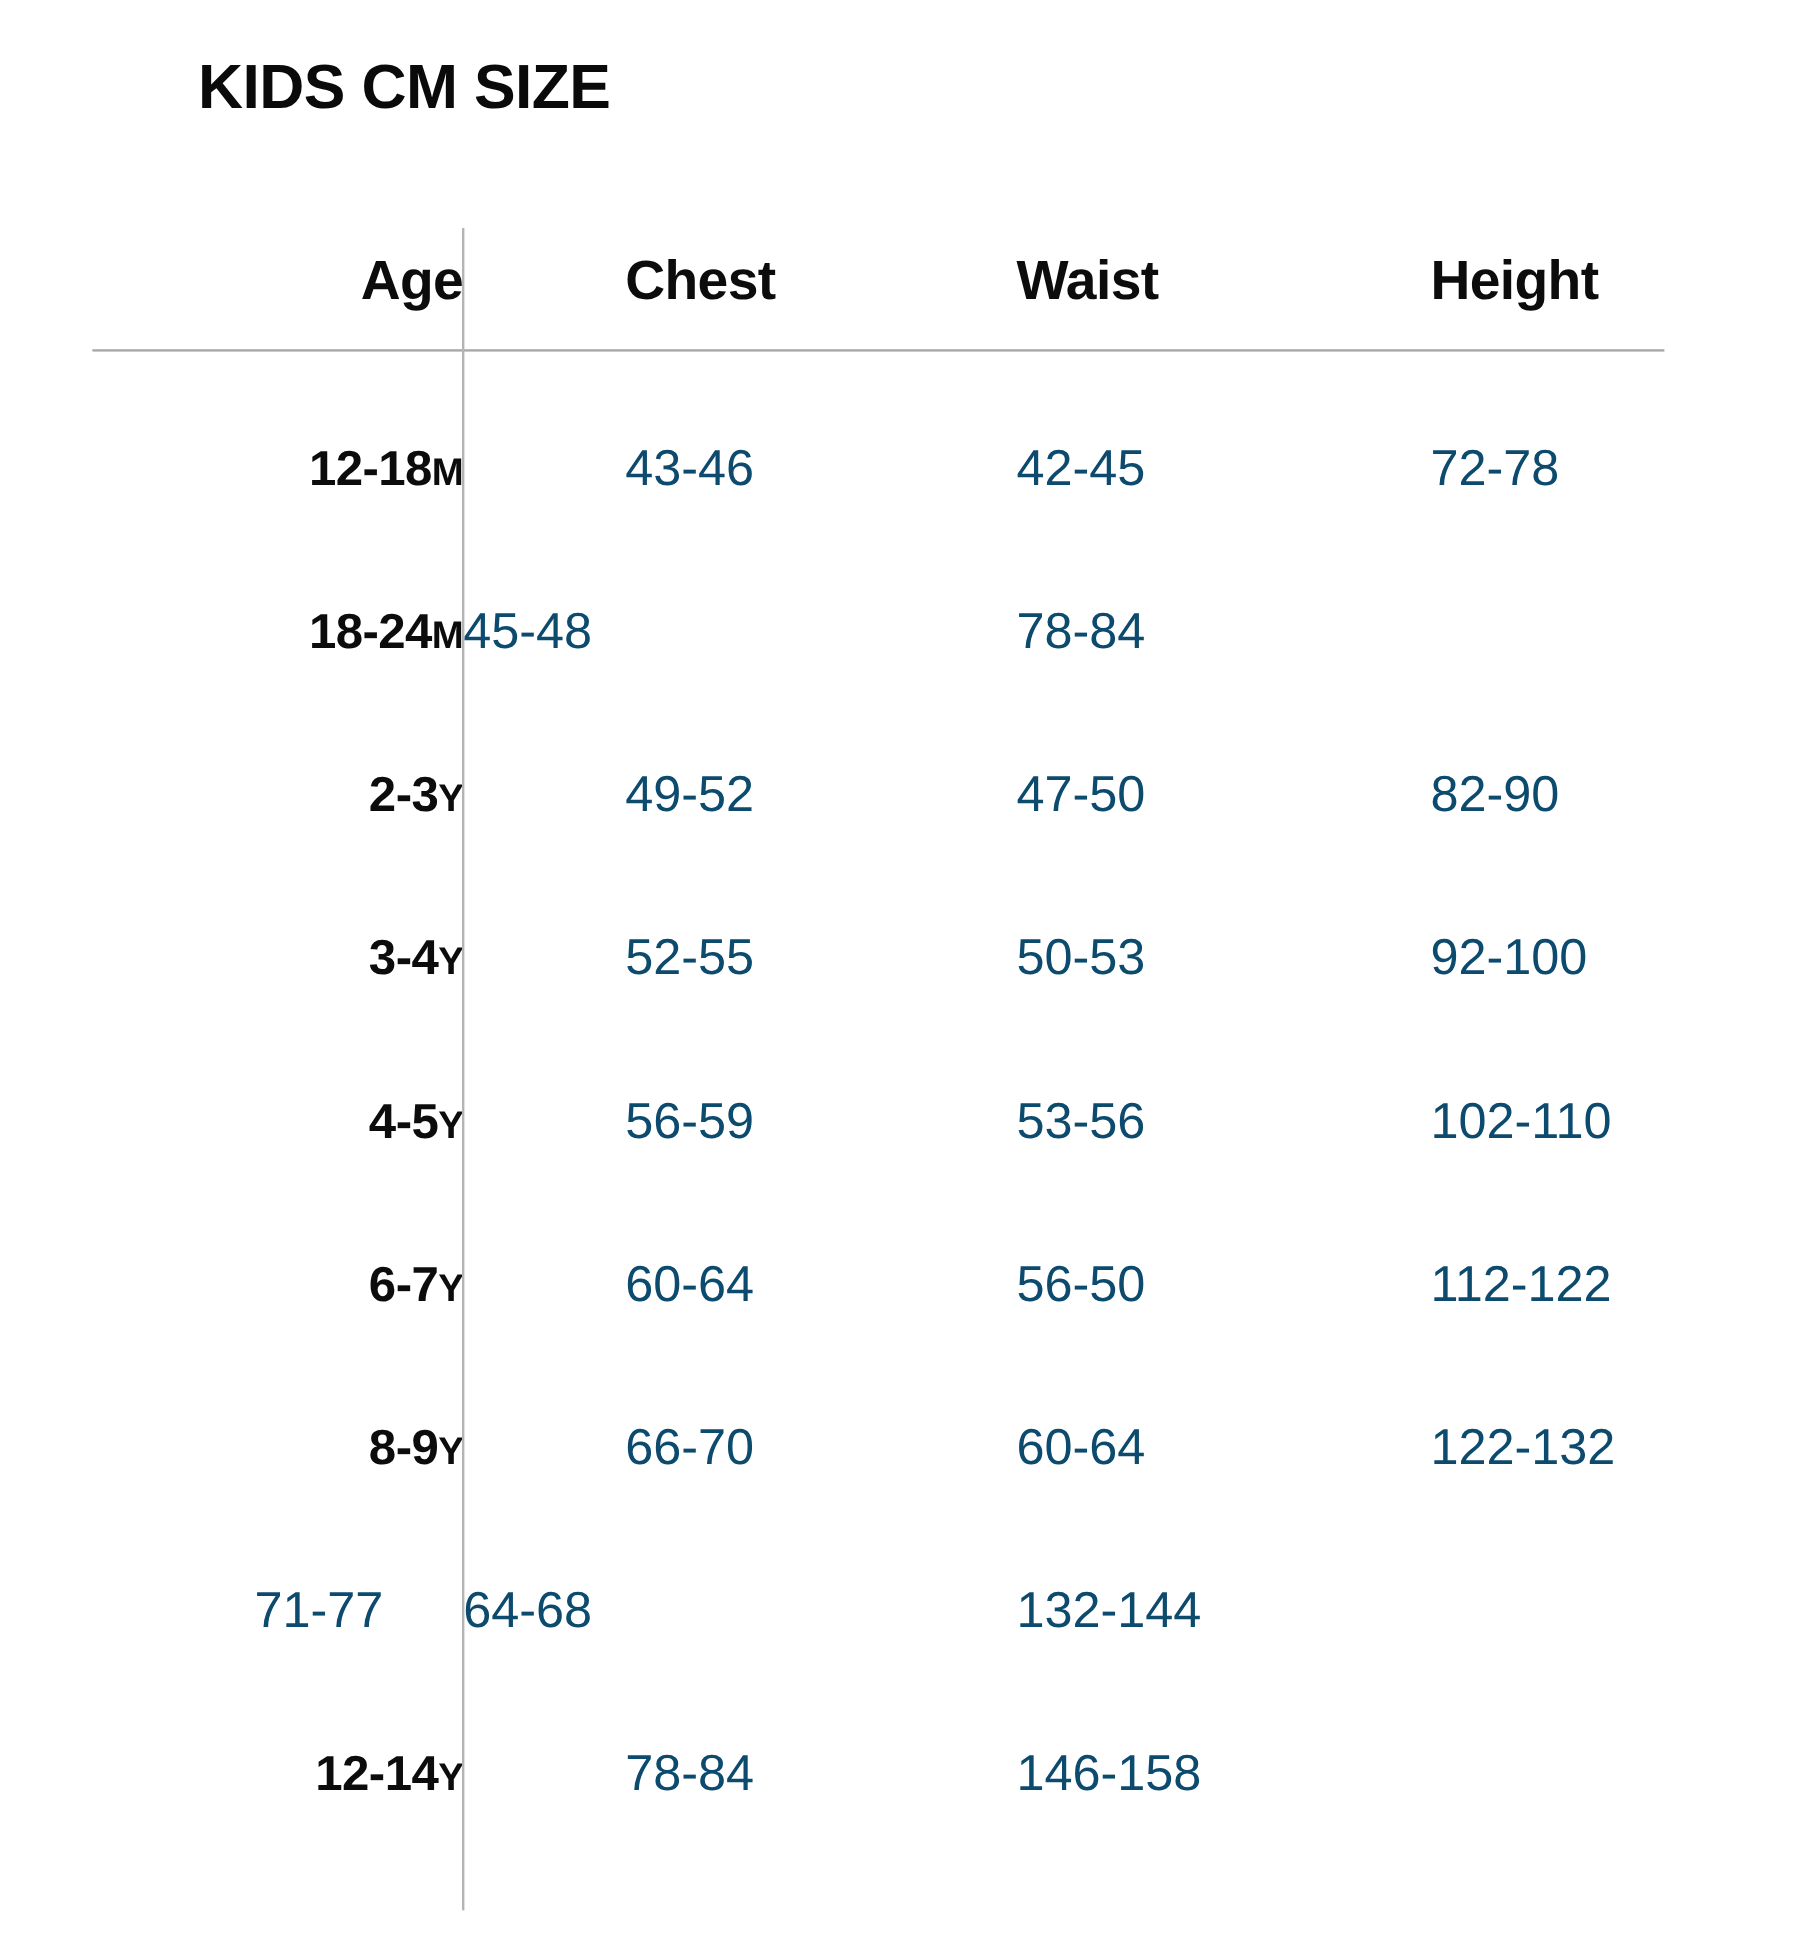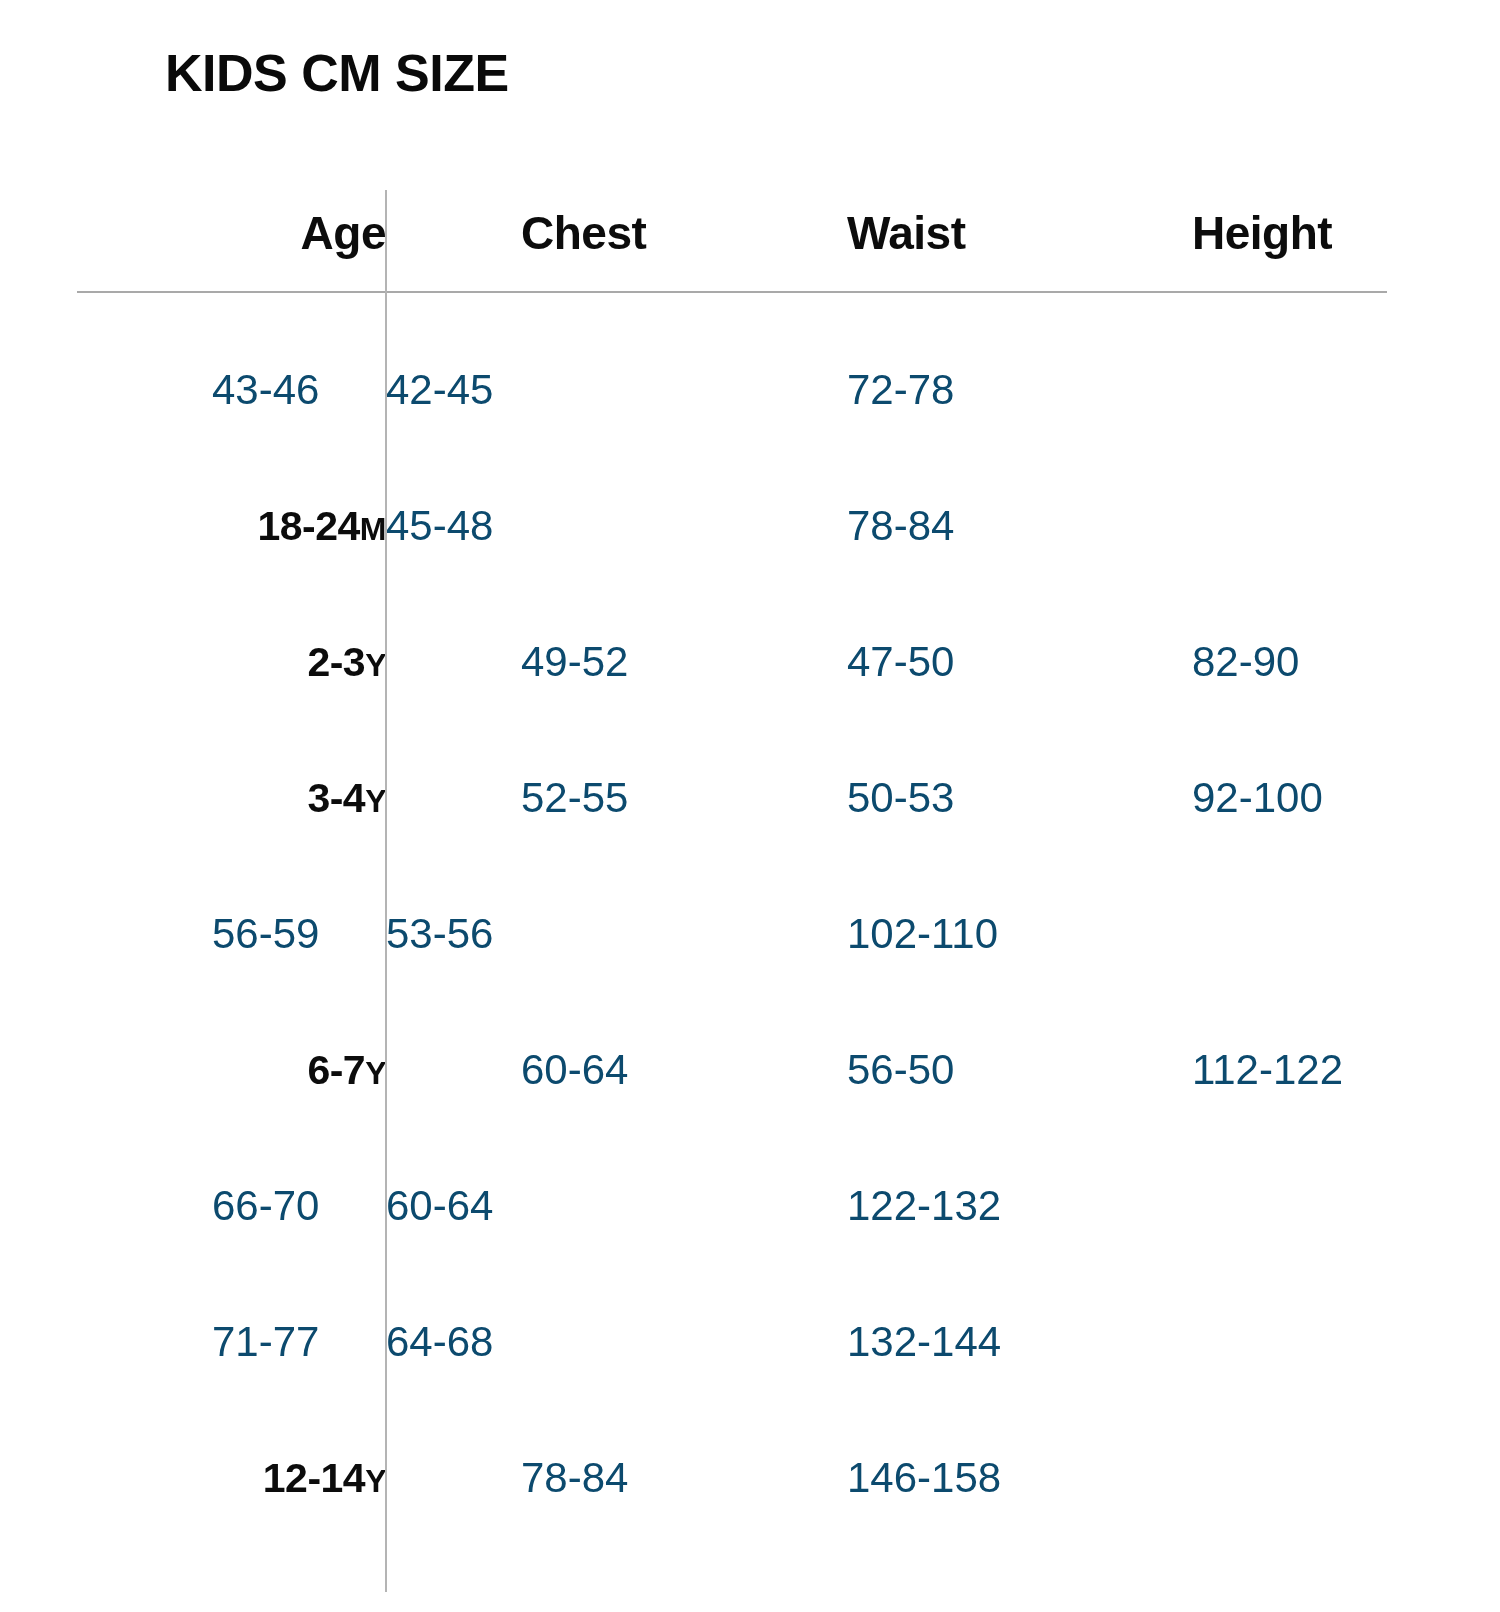--- a/index.html
+++ b/index.html
@@ -98,20 +98,21 @@
   <div class="header-row">
     <div class="header-cell pad-age">Age</div>
     <div class="header-cell pad-chest">Chest</div>
     <div class="header-cell">Waist</div>
     <div class="header-cell">Height</div>
   </div>
 
   <div class="body-rows">
 
     <div class="t-row">
+      <div class="age-cell pad-age"><span>12-18</span><span class="age-unit">M</span></div>
       <div class="data-cell pad-chest">43-46</div>
       <div class="data-cell">42-45</div>
       <div class="data-cell">72-78</div>
     </div>
 
     <div class="t-row">
       <div class="age-cell pad-age"><span>18-24</span><span class="age-unit">M</span></div>
       <div class="data-cell">45-48</div>
       <div class="data-cell">78-84</div>
     </div>
@@ -124,33 +125,35 @@
     </div>
 
     <div class="t-row">
       <div class="age-cell pad-age"><span>3-4</span><span class="age-unit">Y</span></div>
       <div class="data-cell pad-chest">52-55</div>
       <div class="data-cell">50-53</div>
       <div class="data-cell">92-100</div>
     </div>
 
     <div class="t-row">
+      <div class="age-cell pad-age"><span>4-5</span><span class="age-unit">Y</span></div>
       <div class="data-cell pad-chest">56-59</div>
       <div class="data-cell">53-56</div>
       <div class="data-cell">102-110</div>
     </div>
 
     <div class="t-row">
       <div class="age-cell pad-age"><span>6-7</span><span class="age-unit">Y</span></div>
       <div class="data-cell pad-chest">60-64</div>
       <div class="data-cell">56-50</div>
       <div class="data-cell">112-122</div>
     </div>
 
     <div class="t-row">
+      <div class="age-cell pad-age"><span>8-9</span><span class="age-unit">Y</span></div>
       <div class="data-cell pad-chest">66-70</div>
       <div class="data-cell">60-64</div>
       <div class="data-cell">122-132</div>
     </div>
 
     <div class="t-row">
       <div class="data-cell pad-chest">71-77</div>
       <div class="data-cell">64-68</div>
       <div class="data-cell">132-144</div>
     </div>

